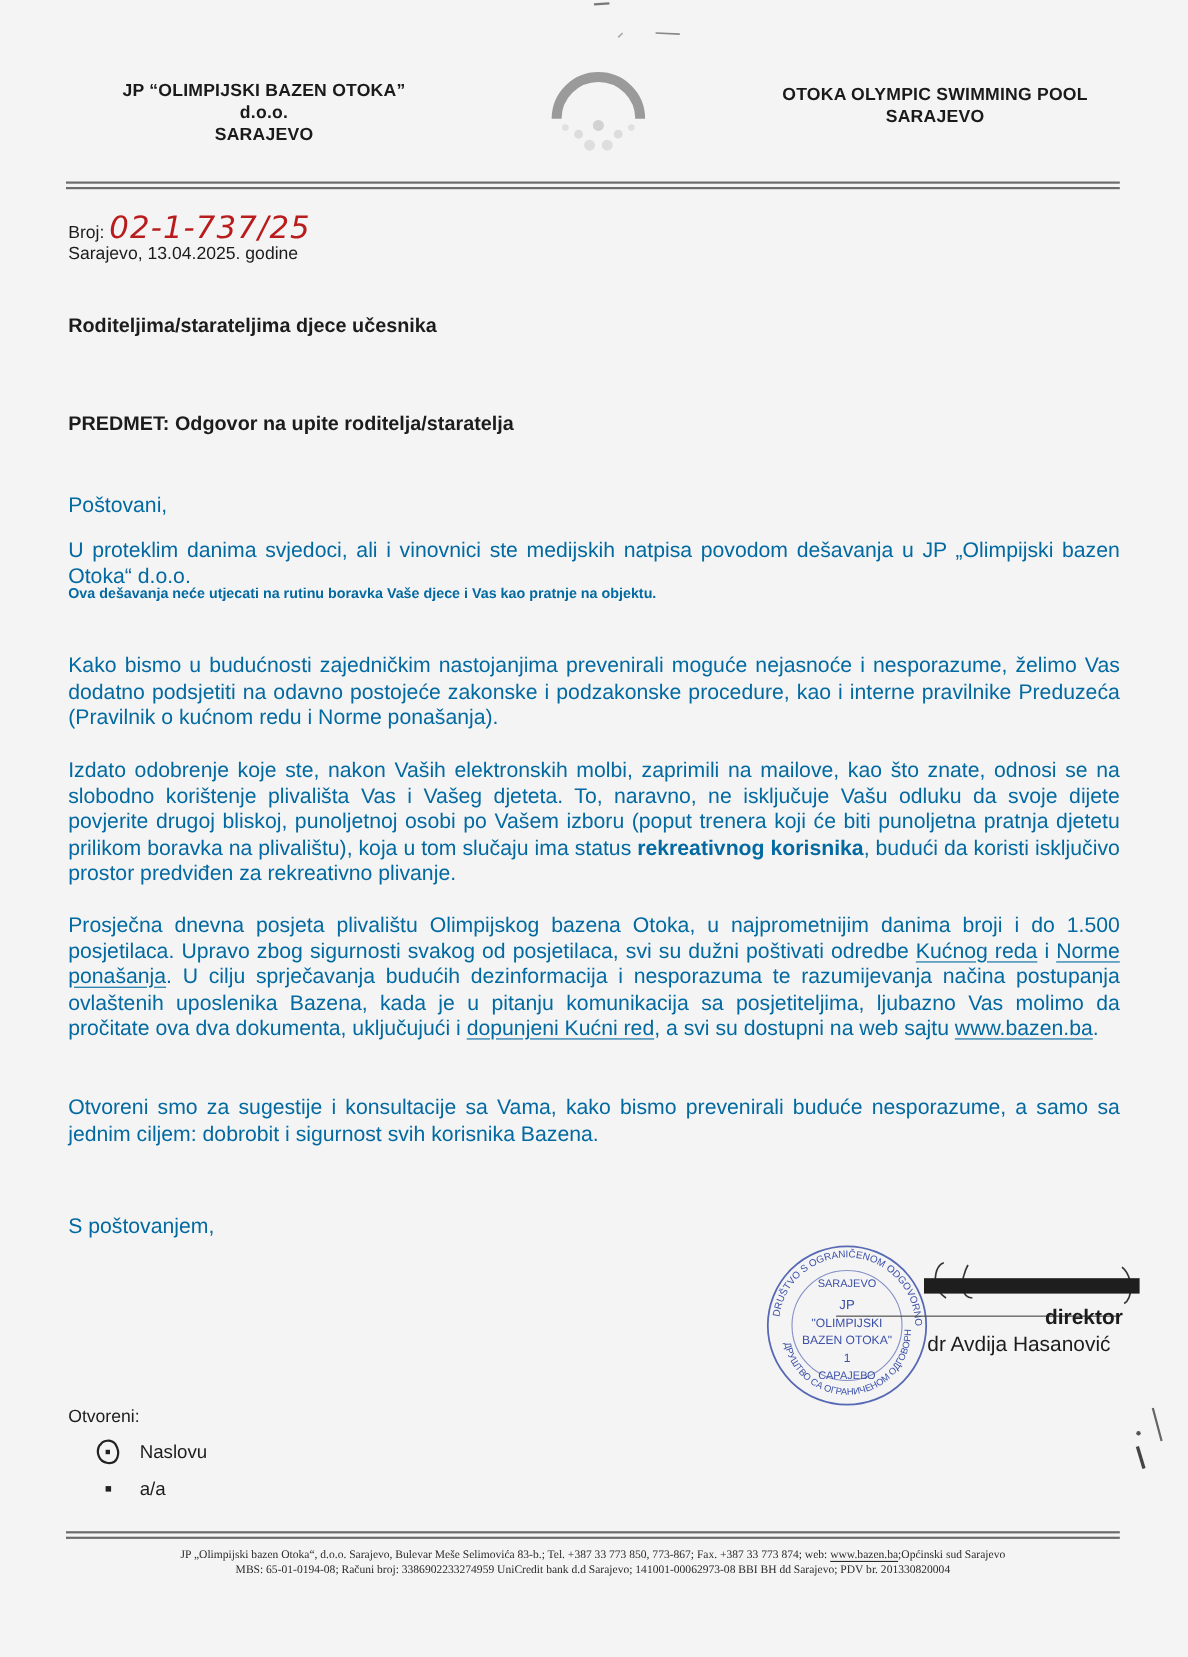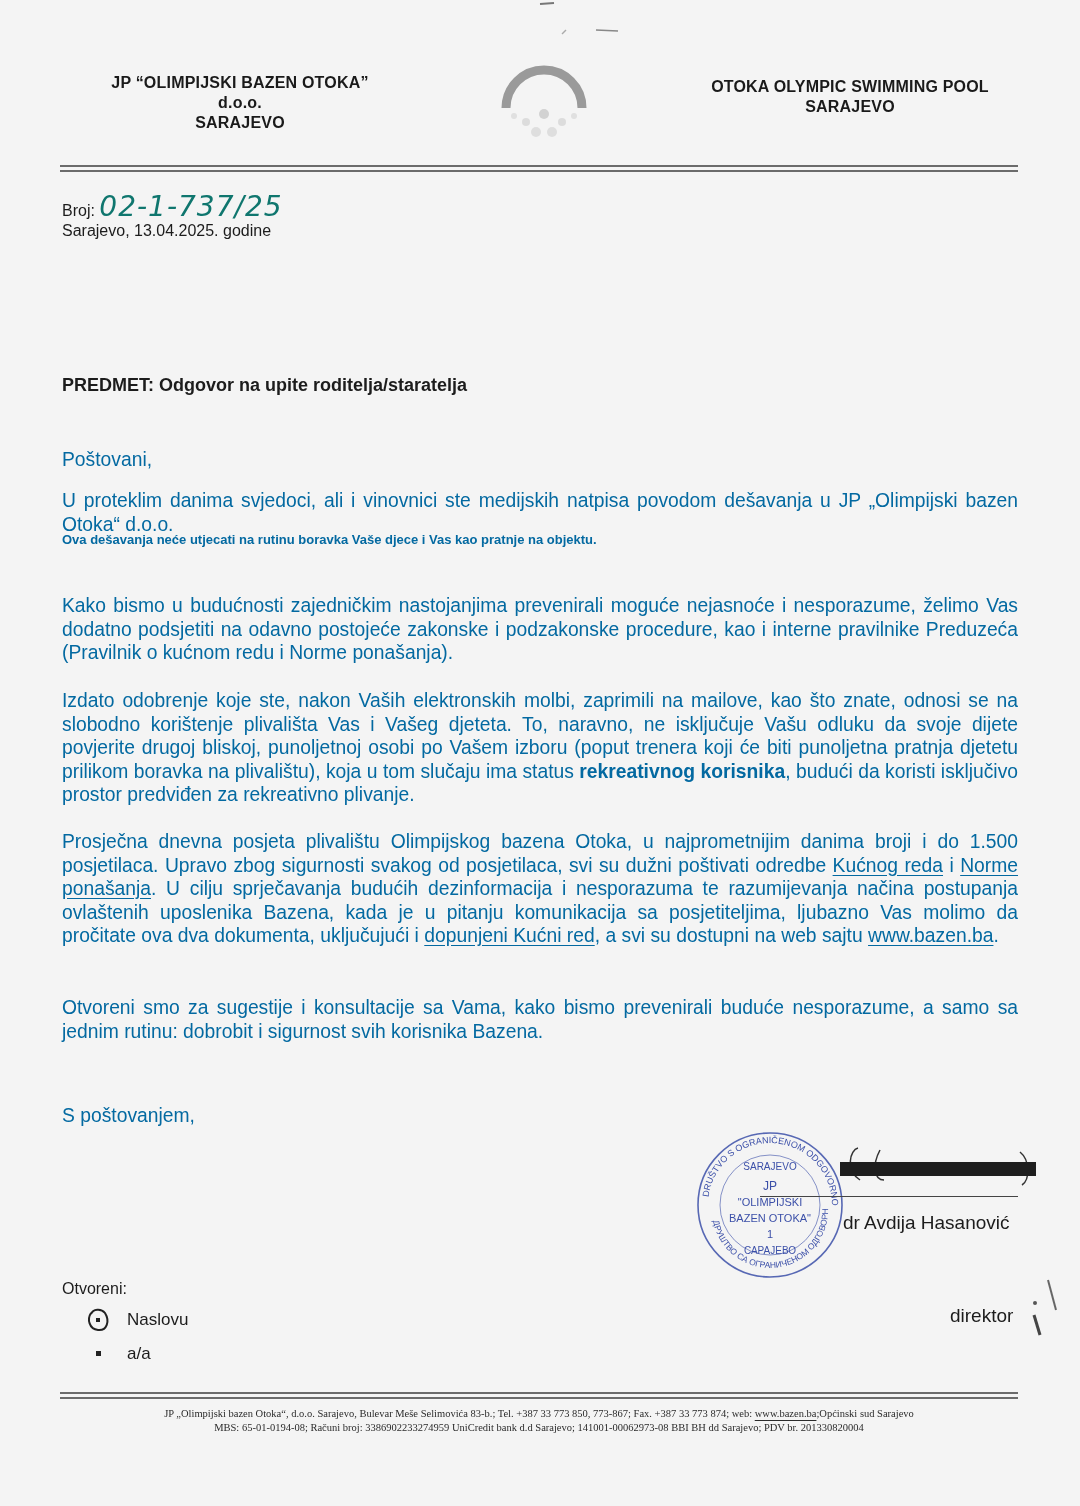--- a/index.html
+++ b/index.html
@@ -7,21 +7,21 @@
     width: 1080px; height: 1506px; position: relative; overflow: hidden;
     background: #f4f4f4;
     font-family: "Liberation Sans", "DejaVu Sans", sans-serif;
     color: #1c1c1c;
   }
   .abs { position: absolute; }
   .hdr { font-weight: bold; font-size: 16px; text-align: center; line-height: 20px; color: #1a1a1a; letter-spacing: 0.2px; }
   .hdr div { display: block; }
   .rule-double { position: absolute; left: 60px; width: 958px; height: 7px; border-top: 2px solid #6b6b6b; border-bottom: 2px solid #6b6b6b; box-sizing: border-box; }
   .logo { position: absolute; left: 496px; top: 50px; width: 96px; height: 96px; }
-  .hand { font-family: "DejaVu Sans", sans-serif; font-weight: 200; font-size: 28px; color: #0f766e; font-style: italic; letter-spacing: 1px; }
+  .hand { font-family: "DejaVu Sans", sans-serif; font-weight: 200; font-size: 28px; color: #b91c1c; font-style: italic; letter-spacing: 1px; }
   .p { position: absolute; left: 62px; width: 956px; font-size: 19.3px; line-height: 23.5px; text-align: justify; color: #0369a1; }
   .b { font-weight: bold; }
   .u { text-decoration: underline; text-underline-offset: 3px; }
   .footer { position: absolute; left: 60px; width: 958px; font-family: "Liberation Serif", "DejaVu Serif", serif; font-size: 10.5px; line-height: 13px; text-align: center; color: #2b2b2b; }
   .stamp { position: absolute; left: 690px; top: 1130px; width: 160px; height: 150px; }
 </style>
 </head>
 <body>
 
 <div class="abs hdr" style="left:80px; top:73px; width:320px;">
@@ -53,39 +53,40 @@
 
 <div class="rule-double" style="top:165px;"></div>
 
 <div class="abs" style="left:62px; top:190px; font-size:16px;">
   <span>Broj:</span>
   <span class="hand">02-1-737/25</span>
 </div>
 <div class="abs" style="left:62px; top:222px; font-size:16px;">Sarajevo, 13.04.2025. godine</div>
 
 <div class="abs b" style="left:62px; top:285px; font-size:18px; line-height:23px;">
+  <div>Roditeljima/starateljima djece učesnika</div>
 </div>
 
 <div class="abs b" style="left:62px; top:375px; font-size:18px;">
   <span>PREDMET:</span>
   <span>Odgovor na upite roditelja/staratelja</span>
 </div>
 
 <div class="p" style="top:448px;">Poštovani,</div>
 
 <div class="p" style="top:489px; text-align-last:left;">U proteklim danima svjedoci, ali i vinovnici ste medijskih natpisa povodom dešavanja u JP „Olimpijski bazen Otoka“ d.o.o.</div>
 <div class="p b" style="top:528px; font-size:13px;">Ova dešavanja neće utjecati na rutinu boravka Vaše djece i Vas kao pratnje na objektu.</div>
 <div class="p" style="top:594px;">Kako bismo u budućnosti zajedničkim nastojanjima prevenirali moguće nejasnoće i nesporazume, želimo Vas dodatno podsjetiti na odavno postojeće zakonske i podzakonske procedure, kao i interne pravilnike Preduzeća (Pravilnik o kućnom redu i Norme ponašanja).</div>
 <div class="p" style="top:689px;">
   <span>Izdato odobrenje koje ste, nakon Vaših elektronskih molbi, zaprimili na mailove, kao što znate, odnosi se na slobodno korištenje plivališta Vas i Vašeg djeteta. To, naravno, ne isključuje Vašu odluku da svoje dijete povjerite drugoj bliskoj, punoljetnoj osobi po Vašem izboru (poput trenera koji će biti punoljetna pratnja djetetu prilikom boravka na plivalištu), koja u tom slučaju ima status </span><span class="b">rekreativnog korisnika</span><span>, budući da koristi isključivo prostor predviđen za rekreativno plivanje.</span>
 </div>
 <div class="p" style="top:830px;">
   <span>Prosječna dnevna posjeta plivalištu Olimpijskog bazena Otoka, u najprometnijim danima broji i do 1.500 posjetilaca. Upravo zbog sigurnosti svakog od posjetilaca, svi su dužni poštivati odredbe </span><span class="u">Kućnog reda</span><span> i </span><span class="u">Norme ponašanja</span><span>. U cilju sprječavanja budućih dezinformacija i nesporazuma te razumijevanja načina postupanja ovlaštenih uposlenika Bazena, kada je u pitanju komunikacija sa posjetiteljima, ljubazno Vas molimo da pročitate ova dva dokumenta, uključujući i </span><span class="u">dopunjeni Kućni red</span><span>, a svi su dostupni na web sajtu </span><span class="u">www.bazen.ba</span><span>.</span>
 </div>
-<div class="p" style="top:996px;">Otvoreni smo za sugestije i konsultacije sa Vama, kako bismo prevenirali buduće nesporazume, a samo sa jednim rutinu: dobrobit i sigurnost svih korisnika Bazena.</div>
+<div class="p" style="top:996px;">Otvoreni smo za sugestije i konsultacije sa Vama, kako bismo prevenirali buduće nesporazume, a samo sa jednim ciljem: dobrobit i sigurnost svih korisnika Bazena.</div>
 
 <div class="p" style="top:1104px;">S poštovanjem,</div>
 
 <svg class="stamp" viewBox="0 0 160 150">
   <defs>
     <path id="arcTop" d="M18 75 A62 62 0 0 1 142 75"></path>
     <path id="arcBot" d="M22 80 A58 58 0 0 0 138 80"></path>
   </defs>
   <circle cx="80" cy="75" r="72" fill="none" stroke="#3b4fa8" stroke-width="1.6" opacity="0.85"></circle>
   <circle cx="80" cy="75" r="50" fill="none" stroke="#3b4fa8" stroke-width="1" opacity="0.6"></circle>
@@ -100,21 +101,21 @@
 </svg>
 
 <svg class="abs" style="left:840px; top:1140px; width:210px; height:60px;">
   <path d="M20 40 C5 30 10 10 18 8" stroke="#333" fill="none" stroke-width="1.5"></path>
   <path d="M40 10 C32 25 34 40 44 40" stroke="#333" fill="none" stroke-width="1.5"></path>
   <path d="M180 12 C190 20 190 40 182 45" stroke="#333" fill="none" stroke-width="1.5"></path>
   <rect x="0" y="22" width="196" height="14" fill="#1e1e1e"></rect>
 </svg>
 <div class="abs" style="left:760px; top:1196px; width:258px; height:1px; background:#444;"></div>
 <div class="abs" style="left:843px; top:1212px; font-size:19px;">dr Avdija Hasanović</div>
-<div class="abs" style="left:950px; top:1305px; font-size:19px;">direktor</div>
+<div class="abs" style="left:950px; top:1188px; font-size:19px;font-weight:bold;">direktor</div>
 
 <svg class="abs" style="left:1020px; top:1275px; width:40px; height:70px;">
   <path d="M28 5 L36 35" stroke="#666" stroke-width="2"></path>
   <path d="M14 40 L20 60" stroke="#444" stroke-width="3"></path>
   <circle cx="15" cy="28" r="2" fill="#555"></circle>
 </svg>
 
 <div class="abs" style="left:62px; top:1280px; font-size:16px;">Otvoreni:</div>
 <svg class="abs" style="left:85px; top:1305px; width:28px; height:28px;">
   <path d="M6 8 C2 14 4 24 13 25 C22 26 25 16 20 8 C16 3 8 4 6 9" stroke="#222" fill="none" stroke-width="2"></path>

